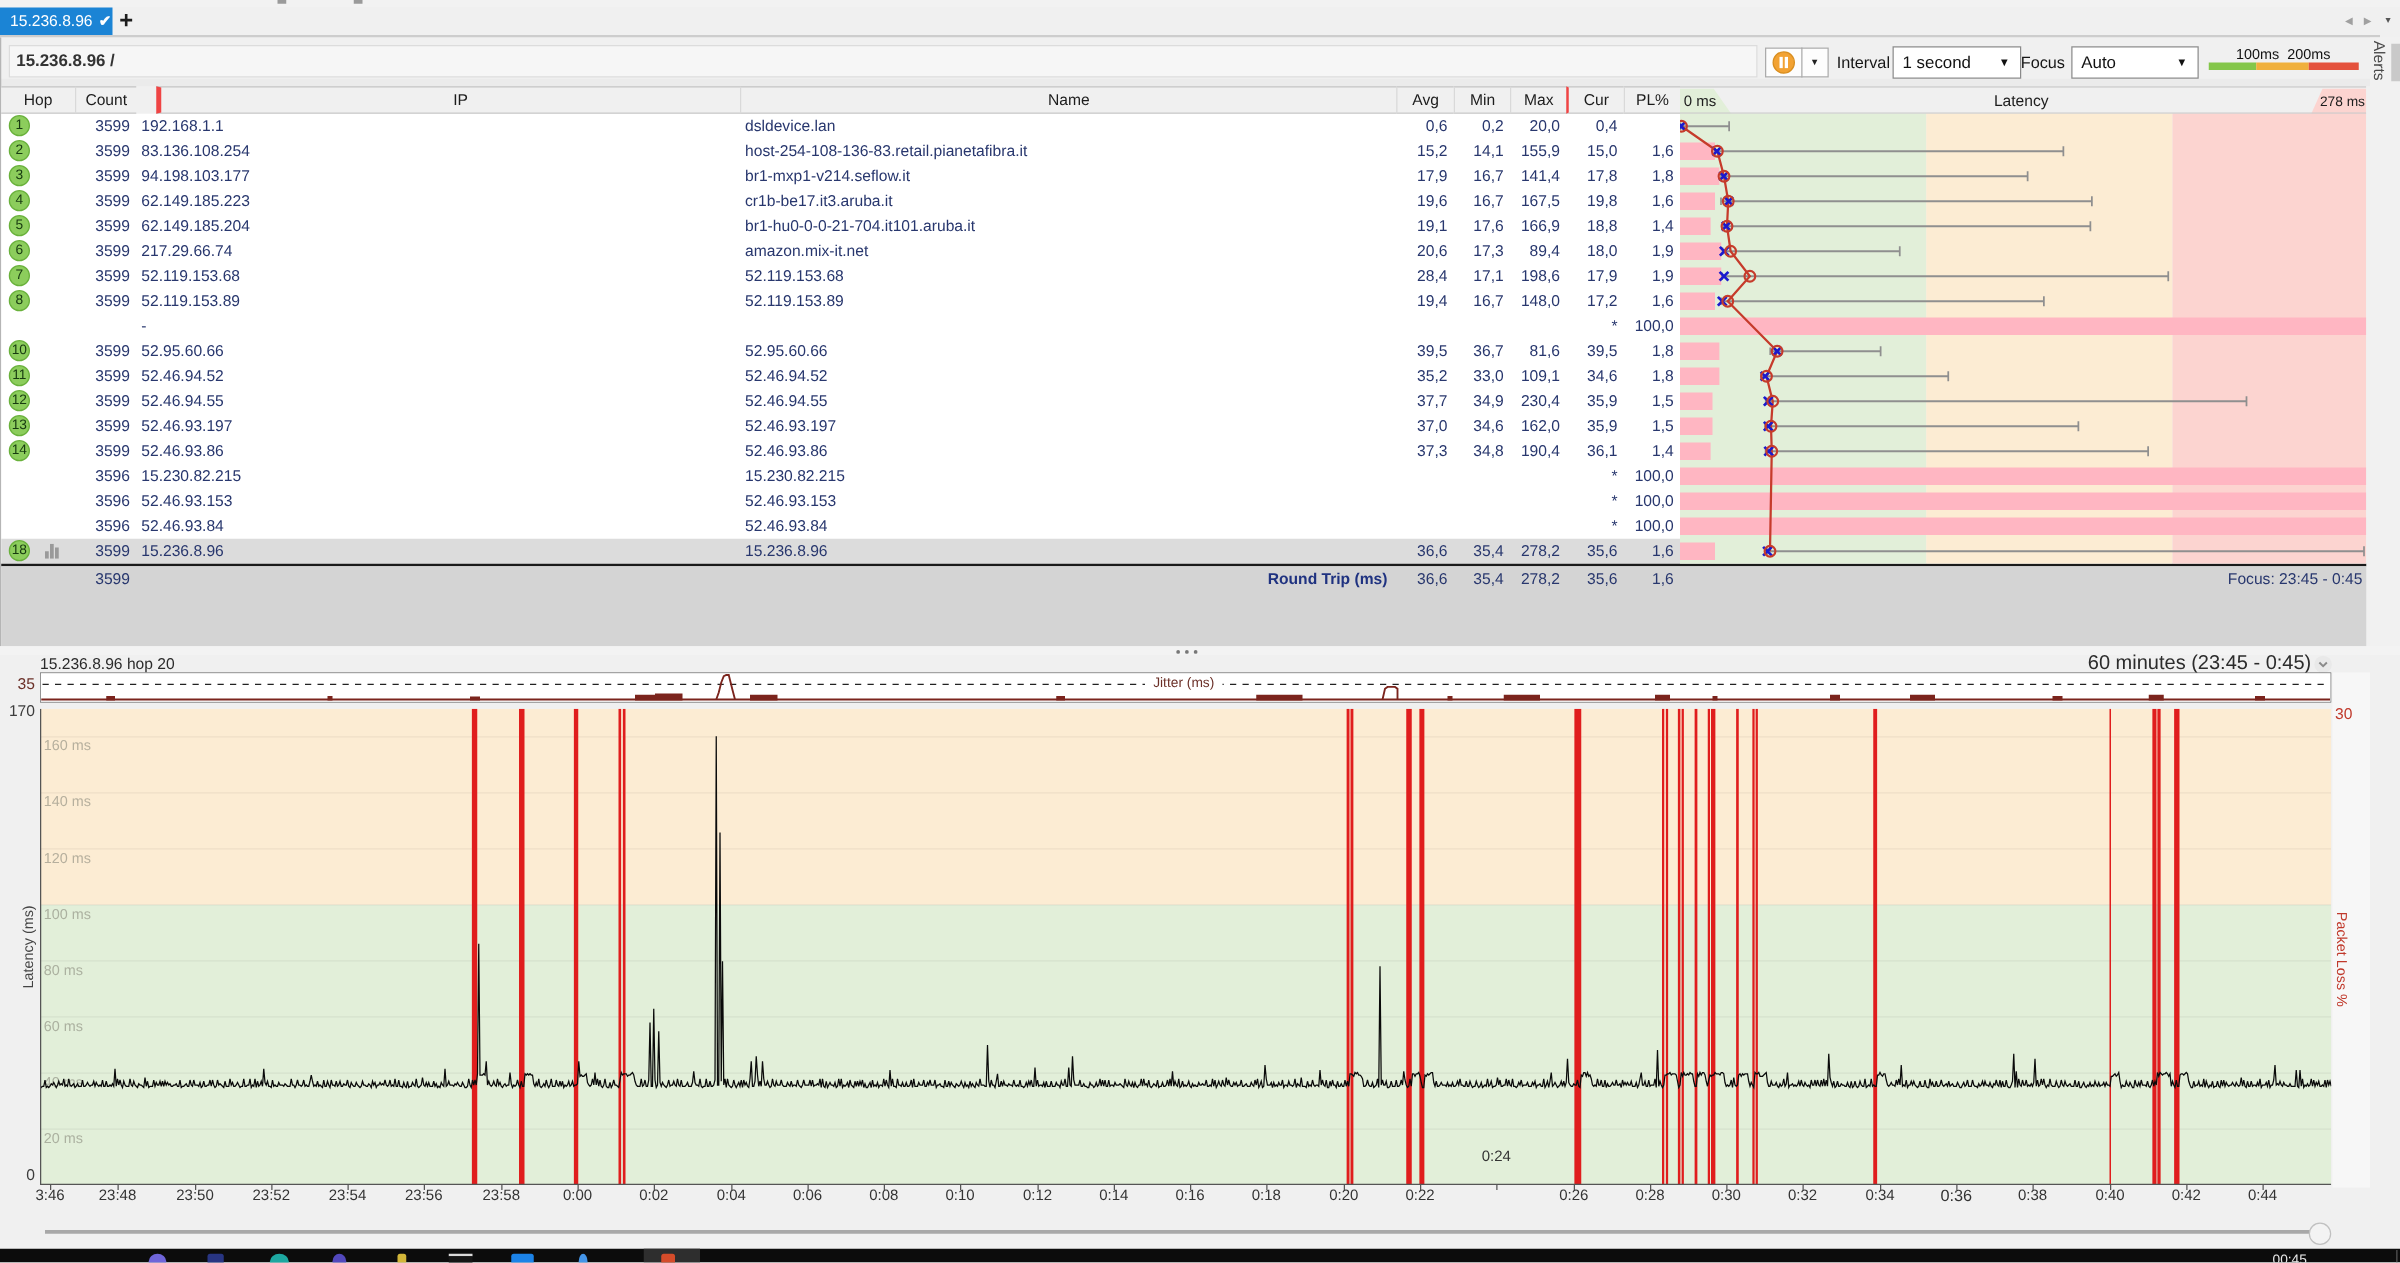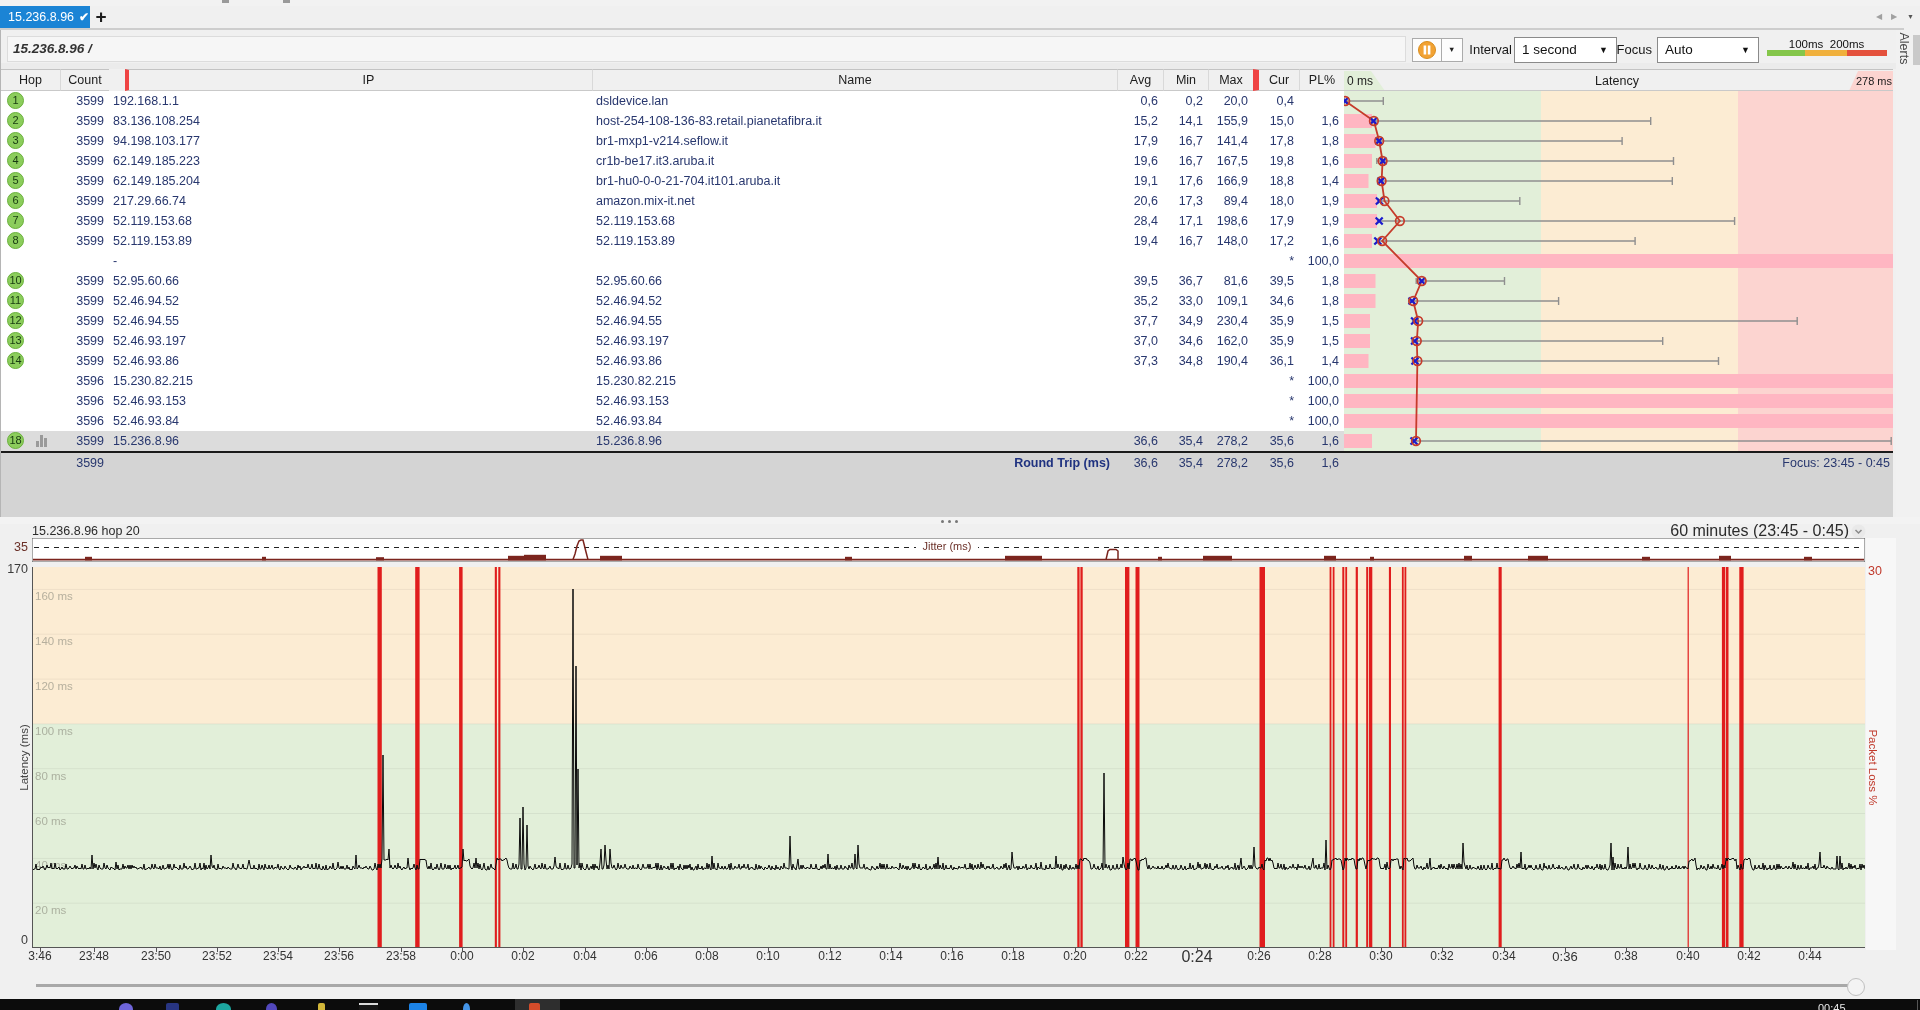--- a/index.html
+++ b/index.html
@@ -21,21 +21,21 @@
 <div class="abs" style="left:283px;top:0;width:7px;height:3px;background:#9a9a9a;"></div>
 <div class="abs" style="left:0;top:6px;width:1920px;height:22px;background:#f0f0f0;"></div>
 <div class="abs" style="left:0;top:6px;width:90px;height:22px;background:#1b84d5;color:#fff;font-size:12.5px;line-height:22px;"><span style="padding-left:8px;">15.236.8.96</span><span style="font-size:12px;font-weight:bold;padding-left:5px;">✔</span></div>
 <div class="abs" style="left:92px;top:6px;width:18px;height:22px;color:#1d1d1d;font-size:19px;font-weight:bold;text-align:center;line-height:21px;">+</div>
 <div class="abs" style="left:1876px;top:12px;width:10px;height:10px;color:#a0a0a0;font-size:8px;line-height:10px;">◀</div>
 <div class="abs" style="left:1891px;top:12px;width:10px;height:10px;color:#a0a0a0;font-size:8px;line-height:10px;">▶</div>
 <div class="abs" style="left:1907px;top:13px;width:10px;height:8px;color:#555;font-size:7px;line-height:8px;">▼</div>
 <div class="abs" style="left:0;top:28px;width:1904px;height:2px;background:#cdcdcd;"></div>
 <div class="abs" style="left:0;top:30px;width:1920px;height:39px;background:#f0f0f0;"></div>
 <div class="abs" style="left:0;top:63px;width:1920px;height:6px;background:#ebebeb;"></div>
-<div class="abs" style="left:7px;top:36px;width:1399px;height:26px;background:#f6f6f6;border:1px solid #dcdcdc;font-size:13.5px;font-weight:bold;color:#333;line-height:24px;"><span style="padding-left:5px;font-style:italic;">15.236.8.96 /</span></div>
+<div class="abs" style="left:7px;top:36px;width:1399px;height:26px;background:#f6f6f6;border:1px solid #dcdcdc;font-size:13.5px;font-weight:bold;color:#333;line-height:24px;"><span style="padding-left:5px;">15.236.8.96 /</span></div>
 <div class="abs" style="left:1412px;top:38px;width:51px;height:24px;background:#fdfdfd;border:1px solid #ababab;"></div>
 <div class="abs" style="left:1441px;top:38px;width:1px;height:24px;background:#ababab;"></div>
 <svg class="abs" style="left:1417px;top:40px;" width="20" height="20" viewBox="0 0 20 20">
     <circle cx="10" cy="10" r="8.5" fill="#f2a233"></circle>
     <circle cx="10" cy="10" r="8.5" fill="none" stroke="#d98e1f" stroke-width="1"></circle>
     <rect x="6.6" y="5.5" width="2.6" height="9" fill="#fff"></rect>
     <rect x="10.8" y="5.5" width="2.6" height="9" fill="#fff"></rect>
   </svg>
 <div class="abs" style="left:1448px;top:46px;width:10px;height:8px;color:#222;font-size:7.5px;line-height:8px;">▼</div>
 <div class="abs" style="left:1468px;top:38px;width:44px;height:24px;text-align:right;font-size:13px;color:#161616;line-height:24px;white-space:nowrap;">Interval</div>
@@ -55,21 +55,21 @@
 <div class="abs" style="left:1px;top:431px;width:1343px;height:20px;background:#dcdcdc;"></div>
 <div class="abs" style="left:1px;top:451px;width:1892px;height:2px;background:#1a1a1a;"></div>
 <div class="abs" style="left:1px;top:453px;width:1892px;height:64px;background:#d4d4d4;"></div>
 <div class="tbl-hdr" style="left:1px;width:59px;">Hop</div>
 <div class="tbl-hdr" style="left:60px;width:49px;border-left:1px solid #d9d9d9;">Count</div>
 <div class="tbl-hdr" style="left:125px;width:483px;border-left:4px solid #ef4444;">IP</div>
 <div class="tbl-hdr" style="left:592px;width:525px;border-left:1px solid #d9d9d9;">Name</div>
 <div class="tbl-hdr" style="left:1117px;width:46px;border-left:1px solid #d9d9d9;">Avg</div>
 <div class="tbl-hdr" style="left:1163px;width:45px;border-left:1px solid #d9d9d9;">Min</div>
 <div class="tbl-hdr" style="left:1208px;width:45px;border-left:1px solid #d9d9d9;">Max</div>
-<div class="tbl-hdr" style="left:1253px;width:46px;border-left:6px solid #ef4444;">Cur</div>
+<div class="tbl-hdr" style="left:1253px;width:46px;border-left:2px solid #ef4444;">Cur</div>
 <div class="tbl-hdr" style="left:1299px;width:45px;border-left:1px solid #d9d9d9;">PL%</div>
 <div class="hopc" style="left:7px;top:92px;">1</div>
 <div class="row num" style="left:60px;top:91px;width:44px;">3599</div>
 <div class="row" style="left:113px;top:91px;width:470px;">192.168.1.1</div>
 <div class="row" style="left:596px;top:91px;width:500px;">dsldevice.lan</div>
 <div class="row num" style="left:1098px;top:91px;width:60px;">0,6</div>
 <div class="row num" style="left:1143px;top:91px;width:60px;">0,2</div>
 <div class="row num" style="left:1188px;top:91px;width:60px;">20,0</div>
 <div class="row num" style="left:1234px;top:91px;width:60px;">0,4</div>
 <div class="hopc" style="left:7px;top:112px;">2</div>
@@ -444,21 +444,21 @@
 <div class="abs" style="left:869px;top:950px;width:44px;height:13px;font-size:12px;color:#333;text-align:center;line-height:13px;">0:14</div>
 <div class="abs" style="left:891px;top:948px;width:1px;height:4px;background:#555;"></div>
 <div class="abs" style="left:930px;top:950px;width:44px;height:13px;font-size:12px;color:#333;text-align:center;line-height:13px;">0:16</div>
 <div class="abs" style="left:952px;top:948px;width:1px;height:4px;background:#555;"></div>
 <div class="abs" style="left:991px;top:950px;width:44px;height:13px;font-size:12px;color:#333;text-align:center;line-height:13px;">0:18</div>
 <div class="abs" style="left:1013px;top:948px;width:1px;height:4px;background:#555;"></div>
 <div class="abs" style="left:1053px;top:950px;width:44px;height:13px;font-size:12px;color:#333;text-align:center;line-height:13px;">0:20</div>
 <div class="abs" style="left:1075px;top:948px;width:1px;height:4px;background:#555;"></div>
 <div class="abs" style="left:1114px;top:950px;width:44px;height:13px;font-size:12px;color:#333;text-align:center;line-height:13px;">0:22</div>
 <div class="abs" style="left:1136px;top:948px;width:1px;height:4px;background:#555;"></div>
-<div class="abs" style="left:1175px;top:950px;width:44px;height:13px;font-size:16px;color:#333;text-align:center;line-height:13px;">0:24</div>
+<div class="abs" style="left:1175px;top:919px;width:44px;height:13px;font-size:12px;color:#333;text-align:center;line-height:13px;">0:24</div>
 <div class="abs" style="left:1197px;top:948px;width:1px;height:4px;background:#555;"></div>
 <div class="abs" style="left:1237px;top:950px;width:44px;height:13px;font-size:12px;color:#333;text-align:center;line-height:13px;">0:26</div>
 <div class="abs" style="left:1259px;top:948px;width:1px;height:4px;background:#555;"></div>
 <div class="abs" style="left:1298px;top:950px;width:44px;height:13px;font-size:12px;color:#333;text-align:center;line-height:13px;">0:28</div>
 <div class="abs" style="left:1320px;top:948px;width:1px;height:4px;background:#555;"></div>
 <div class="abs" style="left:1359px;top:950px;width:44px;height:13px;font-size:12px;color:#333;text-align:center;line-height:13px;">0:30</div>
 <div class="abs" style="left:1381px;top:948px;width:1px;height:4px;background:#555;"></div>
 <div class="abs" style="left:1420px;top:950px;width:44px;height:13px;font-size:12px;color:#333;text-align:center;line-height:13px;">0:32</div>
 <div class="abs" style="left:1442px;top:948px;width:1px;height:4px;background:#555;"></div>
 <div class="abs" style="left:1482px;top:950px;width:44px;height:13px;font-size:12px;color:#333;text-align:center;line-height:13px;">0:34</div>

